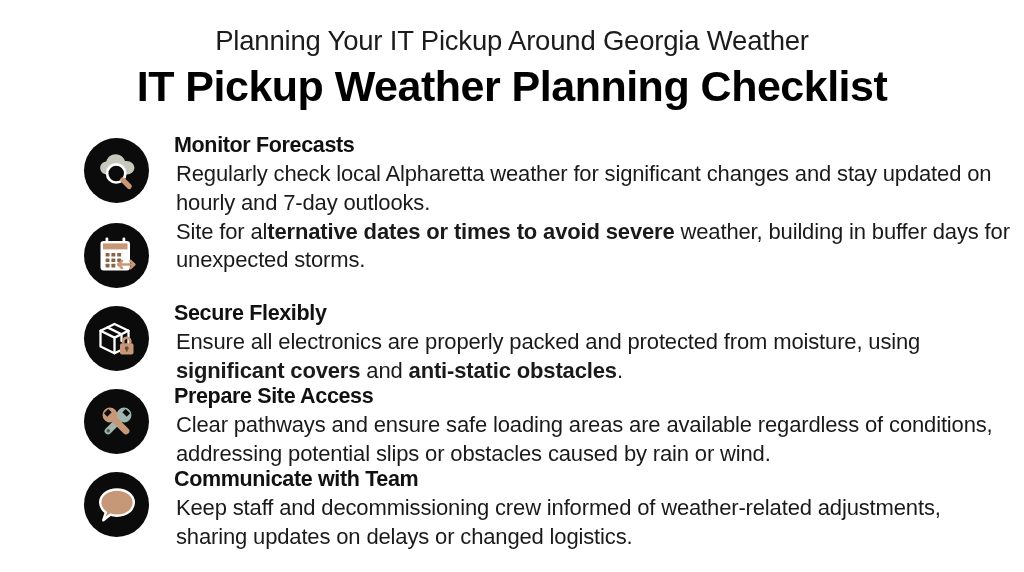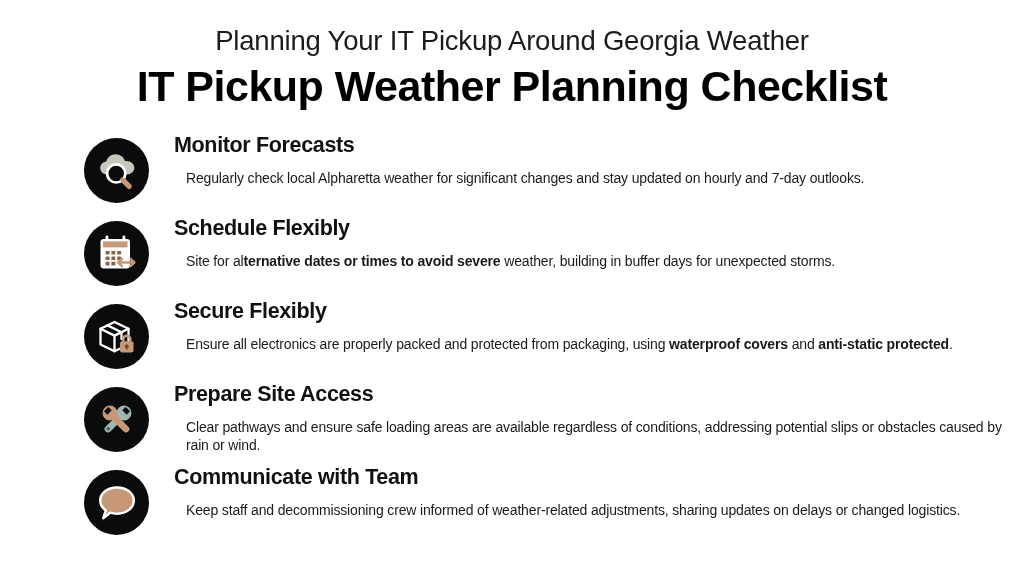--- a/index.html
+++ b/index.html
@@ -82,26 +82,26 @@
   .item-heading {
     font-size: 21.5px;
     font-weight: 700;
     letter-spacing: -0.35px;
     color: #111111;
     line-height: 1.18;
     margin: 0 0 1px 0;
     white-space: nowrap;
   }
   .item-body {
-    font-size: 14px;
+    font-size: 22px;
     font-weight: 400;
     letter-spacing: -0.15px;
     color: #1a1a1a;
     line-height: 1.28;
-    margin: 12px;
+    margin: 2px;
     max-width: 845px;
   }
   .item-body b {
     font-weight: 700;
     text-align: right;
   }
 </style>
 </head>
 <body>
 
@@ -143,21 +143,20 @@
             <rect x="11.6" y="30.8" width="3.9" height="3.6" rx="0.5"></rect>
             <rect x="17.4" y="30.8" width="3.9" height="3.6" rx="0.5"></rect>
           </g>
           <g stroke="#c79878" stroke-width="2.6" fill="none" stroke-linecap="round" stroke-linejoin="round">
             <path d="M24.5 31.5 L40.0 31.5"></path>
             <path d="M28.0 27.9 L24.3 31.5 L28.0 35.1"></path>
             <path d="M36.5 27.9 L40.2 31.5 L36.5 35.1"></path>
           </g>
         </svg>
       </div>
-      <div class="item-heading">Schedule Flexibly</div>
       <div class="item-body"><span>Site for al</span><b>ternative dates or times to avoid severe</b><span> weather, building in buffer days for unexpected storms.</span></div>
     </div>
 
     <div class="check-item">
       <div class="item-icon">
         <svg width="46" height="46" viewBox="0 0 46 46">
           <g fill="none" stroke="#ffffff" stroke-width="2.3" stroke-linejoin="round" stroke-linecap="round">
             <path d="M6.5 14.8 L20.5 8.0 L34.5 14.8 L34.5 30.5 L20.5 37.3 L6.5 30.5 Z"></path>
             <path d="M6.5 14.8 L20.5 21.6 L34.5 14.8"></path>
             <path d="M20.5 21.6 L20.5 37.3"></path>
@@ -165,21 +164,21 @@
           </g>
           <g>
             <rect x="26.0" y="27.2" width="13.5" height="11.4" rx="2.0" fill="#c79878"></rect>
             <path d="M29.3 27.4 L29.3 24.3 A3.6 3.6 0 0 1 36.2 24.3 L36.2 27.4" fill="none" stroke="#c79878" stroke-width="2.6"></path>
             <circle cx="32.75" cy="32.2" r="1.9" fill="#6d4a33"></circle>
             <rect x="31.9" y="32.2" width="1.7" height="3.6" rx="0.8" fill="#6d4a33"></rect>
           </g>
         </svg>
       </div>
       <div class="item-heading">Secure Flexibly</div>
-      <div class="item-body"><span>Ensure all electronics are properly packed and protected from packaging, using </span><b>waterproof covers</b><span> and </span><b>anti-static protected</b><span>.</span></div>
+      <div class="item-body"><span>Ensure all electronics are properly packed and protected from moisture, using </span><b>significant covers</b><span> and </span><b>anti-static obstacles</b><span>.</span></div>
     </div>
 
     <div class="check-item">
       <div class="item-icon">
         <svg width="46" height="46" viewBox="0 0 46 46">
 
           <g transform="rotate(45 23 23)">
             <path d="M23.0 5.6 a7.4 7.4 0 0 1 7.4 7.4 a7.4 7.4 0 0 1 -4.0 6.6 l0 2.2 l-6.8 0 l0 -2.2
                      a7.4 7.4 0 0 1 -4.0 -6.6 a7.4 7.4 0 0 1 7.4 -7.4 Z
                      M19.9 7.6 l0 4.8 l6.2 0 l0 -4.8 Z" fill="#9fb5ae" fill-rule="evenodd"></path>

